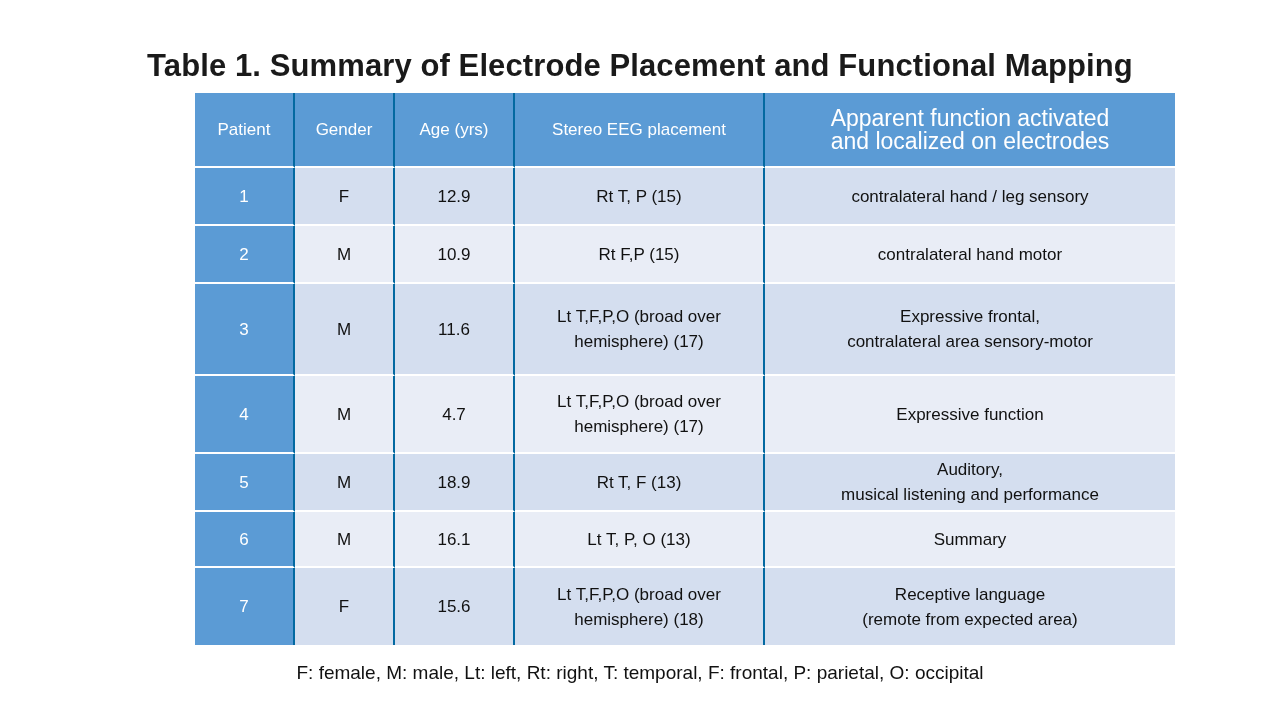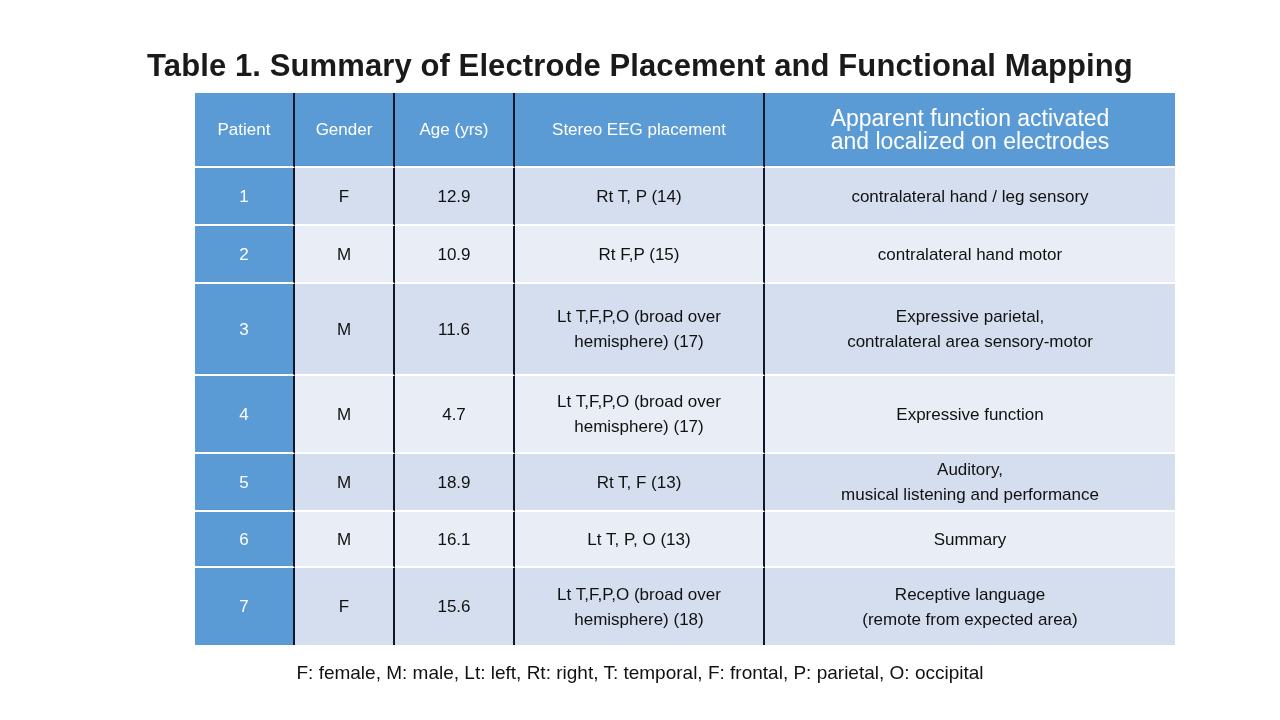--- a/index.html
+++ b/index.html
@@ -47,21 +47,21 @@
 
   table.data-table {
     width: 980px;
     border-collapse: separate;
     border-spacing: 0;
     table-layout: fixed;
   }
 
   table.data-table td,
   table.data-table th {
-    border-right: 2px solid #0f172a;
+    border-right: 2px solid #0369a1;
     border-bottom: 2px solid #ffffff;
     padding: 0 6px;
     vertical-align: middle;
     text-align: center;
     font-weight: 400;
     box-sizing: border-box;
   }
   table.data-table td:last-child,
   table.data-table th:last-child {
     border-right: none;
@@ -157,21 +157,21 @@
         </tr>
       </thead>
 
       <tbody>
 
         <tr class="band-dark h-58">
           <td class="patient-cell">1</td>
           <td class="body-cell">F</td>
           <td class="body-cell">12.9</td>
           <td class="body-cell">
-            <div>Rt T, P (14)</div>
+            <div>Rt T, P (15)</div>
 
           </td>
           <td class="body-cell">
             <div>contralateral hand / leg sensory</div>
 
           </td>
         </tr>
 
         <tr class="band-light h-58">
           <td class="patient-cell">2</td>
@@ -189,21 +189,21 @@
 
         <tr class="band-dark h-92">
           <td class="patient-cell">3</td>
           <td class="body-cell">M</td>
           <td class="body-cell">11.6</td>
           <td class="body-cell">
             <div>Lt T,F,P,O (broad over</div>
             <div>hemisphere) (17)</div>
           </td>
           <td class="body-cell">
-            <div>Expressive parietal,</div>
+            <div>Expressive frontal,</div>
             <div>contralateral area sensory-motor</div>
           </td>
         </tr>
 
         <tr class="band-light h-78">
           <td class="patient-cell">4</td>
           <td class="body-cell">M</td>
           <td class="body-cell">4.7</td>
           <td class="body-cell">
             <div>Lt T,F,P,O (broad over</div>

